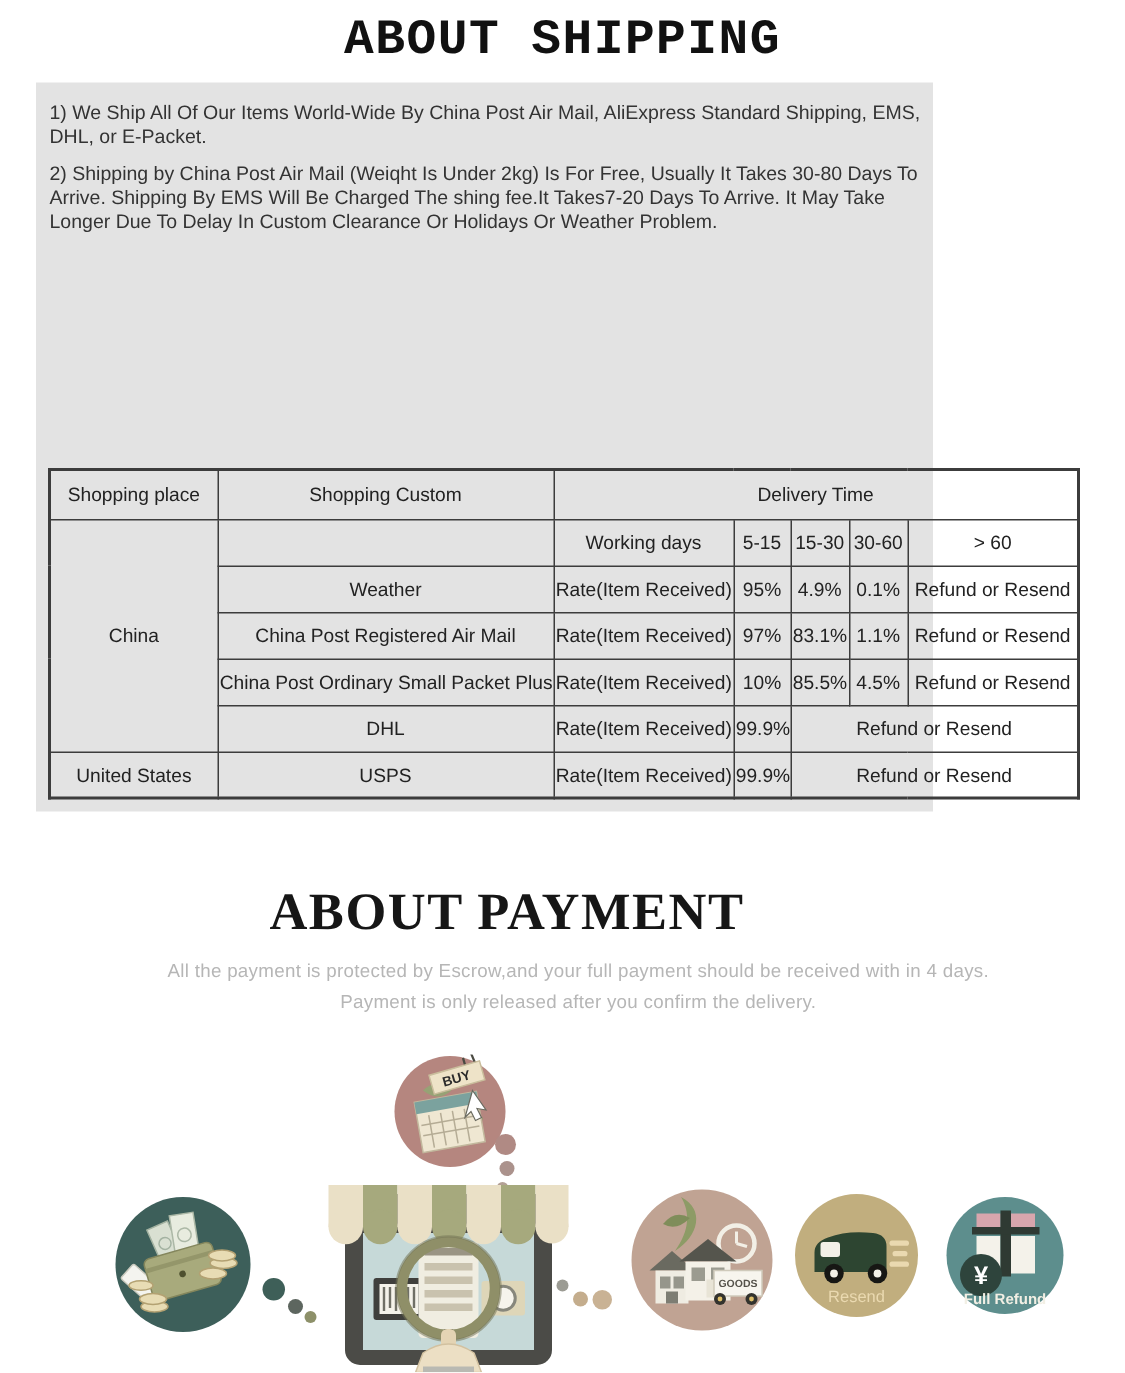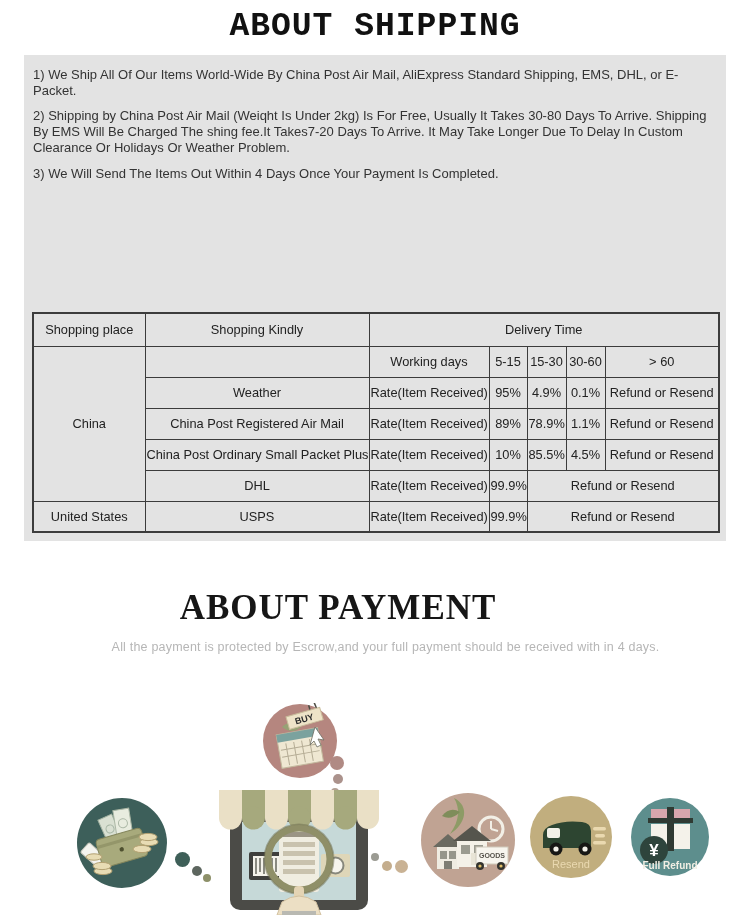--- a/index.html
+++ b/index.html
@@ -2,21 +2,21 @@
 <html><head>
 <meta charset="utf-8">
 <style>
   html,body{margin:0;padding:0;background:#fff;}
   .page{position:relative;width:750px;height:915px;overflow:hidden;background:#fff;
         font-family:"Liberation Sans",sans-serif;}
   
   .ship-title{position:absolute;top:8px;left:0;width:750px;text-align:center;
               font-size:33px;font-weight:bold;color:#111;letter-spacing:1px;margin:0;font-family:Liberation Mono, monospace;}
   
-  .gray-panel{position:absolute;top:55px;left:24px;width:702px;height:486px;
+  .gray-panel{position:absolute;top:55px;left:24px;width:598px;height:486px;
               background:#e3e3e3;box-sizing:border-box;padding:12px 8px 0 9px;}
   .note{margin:0 0 9px 0;font-size:13px;line-height:1.24;color:#333;}
   
   .ship-table{position:absolute;top:257px;left:8px;width:686px;border-collapse:collapse;
               table-layout:fixed;font-size:12.8px;color:#222;
               border:2px solid #3c3c3c;}
   .ship-table td{border:1px solid #3c3c3c;text-align:center;vertical-align:middle;
                  padding:0 1px;white-space:nowrap;overflow:hidden;}
   .ship-table tr{height:31px;}
   .ship-table tr.hrow{height:33px;}
@@ -35,36 +35,35 @@
 </head>
 <body>
 
 <div class="page">
 
   <h1 class="ship-title">ABOUT SHIPPING</h1>
 
   <div class="gray-panel">
     <p class="note">1) We Ship All Of Our Items World-Wide By China Post Air Mail, AliExpress Standard Shipping, EMS, DHL, or E-Packet.</p>
     <p class="note">2) Shipping by China Post Air Mail (Weiqht Is Under 2kg) Is For Free, Usually It Takes 30-80 Days To Arrive. Shipping By EMS Will Be Charged The shing fee.It Takes7-20 Days To Arrive. It May Take Longer Due To Delay In Custom Clearance Or Holidays Or Weather Problem.</p>
-    <p class="note">3) We Will Send The Items Out Within 4 Days Once Your Payment Is Completed.</p>
 
     <table class="ship-table">
       <colgroup>
         <col style="width:112px">
           <col style="width:224px">
           <col style="width:120px">
         <col style="width:38px">
           <col style="width:39px">
           <col style="width:39px">
           <col style="width:114px">
       </colgroup>
       <tbody>
           <tr class="hrow">
         <td>Shopping place</td>
-        <td>Shopping Kindly</td>
+        <td>Shopping Custom</td>
         <td colspan="5">Delivery Time</td>
       </tr>
       <tr>
         <td rowspan="5">China</td>
         <td></td>
         <td>Working days</td>
         <td>5-15</td>
         <td>15-30</td>
         <td>30-60</td>
         <td>&gt; 60</td>
@@ -73,22 +72,22 @@
         <td>Weather</td>
         <td>Rate(Item Received)</td>
         <td>95%</td>
         <td>4.9%</td>
         <td>0.1%</td>
         <td>Refund or Resend</td>
       </tr>
       <tr>
         <td>China Post Registered Air Mail</td>
         <td>Rate(Item Received)</td>
-        <td>89%</td>
-        <td>78.9%</td>
+        <td>97%</td>
+        <td>83.1%</td>
         <td>1.1%</td>
         <td>Refund or Resend</td>
       </tr>
       <tr>
         <td>China Post Ordinary Small Packet Plus</td>
         <td>Rate(Item Received)</td>
         <td>10%</td>
         <td>85.5%</td>
         <td>4.5%</td>
         <td>Refund or Resend</td>
@@ -106,20 +105,21 @@
         <td>99.9%</td>
         <td colspan="3">Refund or Resend</td>
       </tr>
     </tbody>
       </table>
   </div>
 
   <h2 class="pay-title">ABOUT PAYMENT</h2>
   <div class="pay-sub">
     <p>All the payment is protected by Escrow,and your full payment should be received with in 4 days.</p>
+    <p>Payment is only released after you confirm the delivery.</p>
   </div>
 
   <div class="illustration">
 
     <svg class="ic" style="left:262px;top:23px;" width="76" height="76" viewBox="0 0 76 76">
       <circle cx="38" cy="38" r="37" fill="#b5867f"></circle>
       <path d="M20 24 q9 -9 19 0 q-9 8 -19 0 z" fill="#97a275"></path>
       <path d="M48 56 q10 -4 12 -14 q-11 1 -12 14 z" fill="#8e9a6c"></path>
       <g transform="rotate(-10 38 46)">
         <rect x="17" y="28" width="42" height="34" fill="#efe7d2" stroke="#c2b89d" stroke-width="1"></rect>

